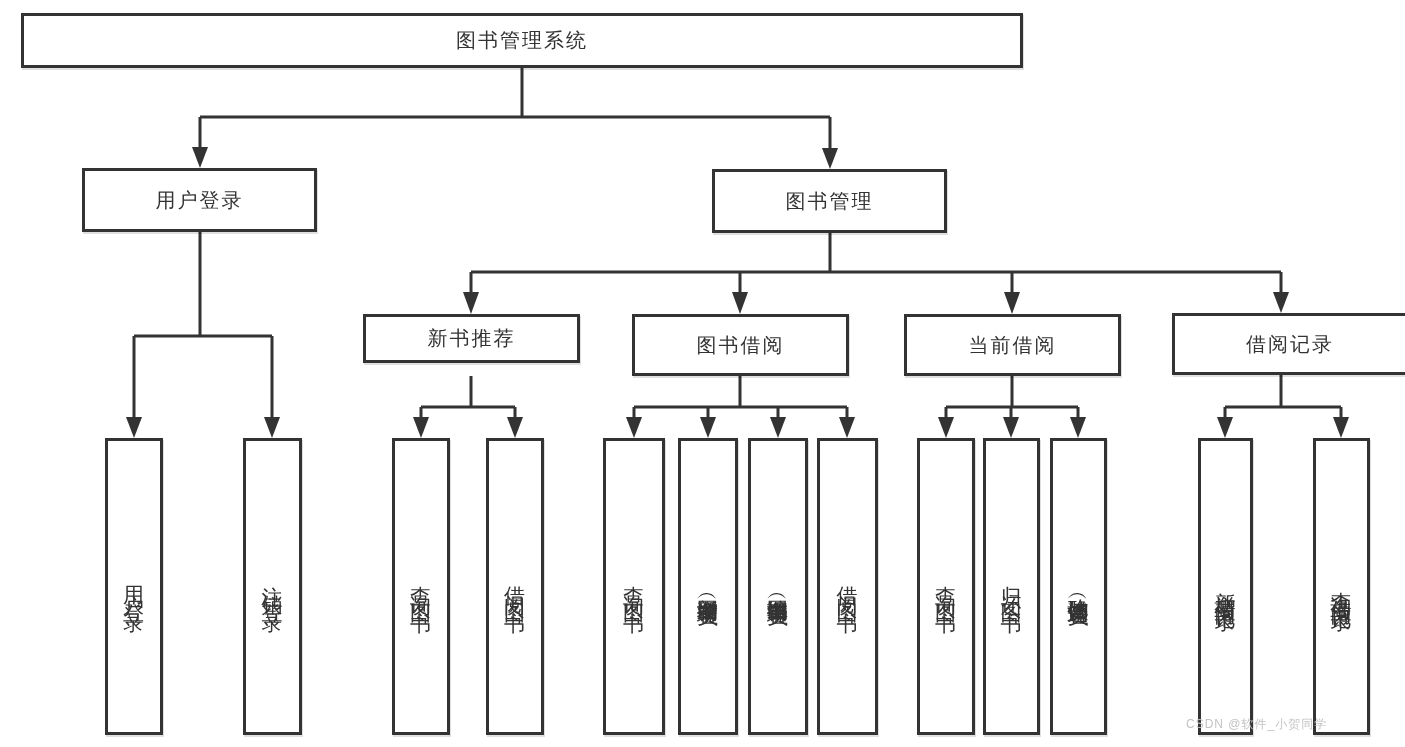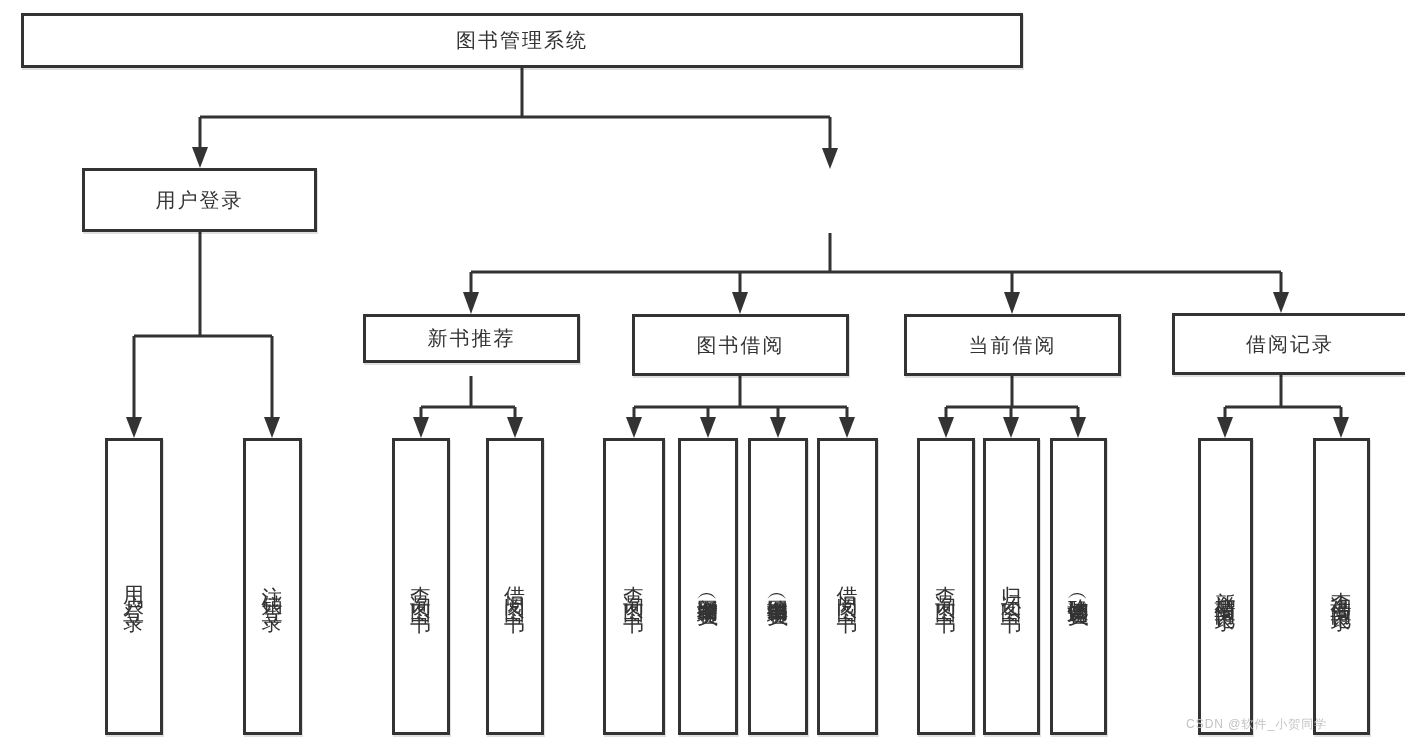--- a/index.html
+++ b/index.html
@@ -86,20 +86,23 @@
     </g>
   </svg>
 
   <div class="node" style="left:21px;top:13px;width:1002px;height:55px;">
     <span class="h-label">图书管理系统</span>
   </div>
 
   <div class="node" style="left:82px;top:168px;width:235px;height:64px;">
     <span class="h-label">用户登录</span>
   </div>
+  <div class="node" style="left:712px;top:169px;width:235px;height:64px;">
+    <span class="h-label">图书管理</span>
+  </div>
 
   <div class="node" style="left:363px;top:314px;width:217px;height:49px;">
     <span class="h-label">新书推荐</span>
   </div>
   <div class="node" style="left:904px;top:314px;width:217px;height:62px;">
     <span class="h-label">当前借阅</span>
   </div>
   <div class="node" style="left:632px;top:314px;width:217px;height:62px;">
     <span class="h-label">图书借阅</span>
   </div>

